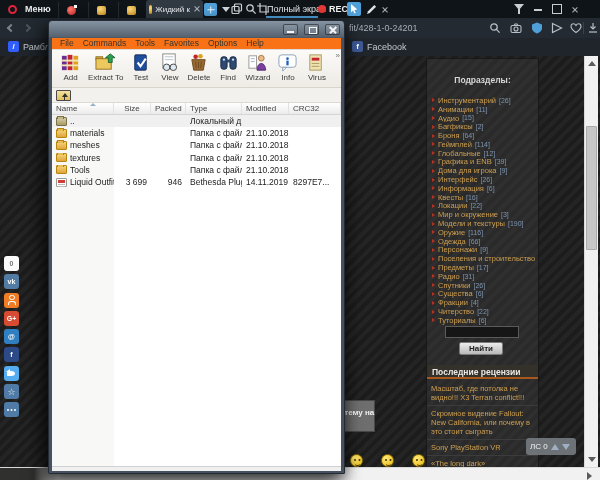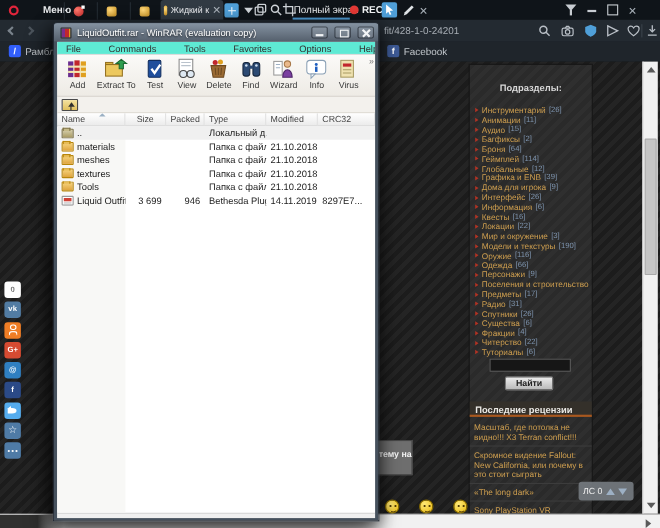--- a/index.html
+++ b/index.html
@@ -1,21 +1,21 @@
 <!DOCTYPE html>
 <html><head>
 <meta charset="utf-8">
 <style>
   html,body{margin:0;padding:0;background:#000;}
   *{box-sizing:border-box;font-family:"Liberation Sans","DejaVu Sans",sans-serif;}
   #stage{position:relative;width:600px;height:480px;overflow:hidden;background:#14181d;}
 
   
   .tabstrip{position:absolute;left:0;top:0;width:600px;height:18px;background:#0f1419;}
-  .opera-menu{position:absolute;left:4px;top:0;height:18px;display:flex;align-items:center;gap:22px;color:#e8eaec;font-size:9px;font-weight:bold;padding:0 4px;}
+  .opera-menu{position:absolute;left:4px;top:0;height:18px;display:flex;align-items:center;gap:8px;color:#e8eaec;font-size:9px;font-weight:bold;padding:0 4px;}
   .o-logo{width:9px;height:9px;border:2.5px solid #e0253b;border-radius:50%;}
   .tab-mini{position:absolute;top:2px;width:26px;height:16px;display:flex;align-items:center;justify-content:center;border-left:1px solid #242c33;}
   .fav{display:inline-block;width:9px;height:9px;border-radius:2px;}
   .fav.gold{background:radial-gradient(circle at 35% 35%,#ffd87a,#c8901f);}
   .fav.red{background:radial-gradient(circle at 35% 35%,#ff7a6e,#c62828);border-radius:50%;position:relative;}
   .fav.red::after{content:"";position:absolute;right:-1px;top:-1px;width:3px;height:3px;background:#fff;}
   .tab-active{position:absolute;left:146px;top:0;width:57px;height:18px;background:#313a43;border-radius:3px 3px 0 0;display:flex;align-items:center;gap:3px;padding:0 3px;}
   .tab-label{color:#e8eaed;font-size:8px;white-space:nowrap;overflow:hidden;max-width:36px;}
   .tab-close{position:relative;width:7px;height:7px;flex:0 0 auto;}
   .xbar::before,.xbar::after,.tab-close::before,.tab-close::after{content:"";position:absolute;left:50%;top:50%;width:8px;height:1.2px;background:#aab2ba;transform:translate(-50%,-50%) rotate(45deg);}
@@ -113,21 +113,21 @@
   .rarico{width:10px;height:10px;border-radius:1px;background:linear-gradient(90deg,#7b2d8b 0 3px,#c1272d 3px 6.5px,#e0a01f 6.5px 10px);border:1px solid #2d2d2d;flex:0 0 auto;}
   .title-text{color:#fff;font-size:8.5px;text-shadow:0 1px 2px rgba(0,0,0,.8);white-space:nowrap;overflow:hidden;}
   .capbtns{position:absolute;right:4px;top:3px;display:flex;gap:6px;}
   .capbtn{position:relative;width:15px;height:11px;background:rgba(255,255,255,.10);border:1px solid rgba(10,15,22,.55);border-radius:2px;}
   .cb-min::before{content:"";position:absolute;left:3px;top:6px;width:7px;height:2px;background:#f2f4f6;}
   .cb-max::before{content:"";position:absolute;left:3.5px;top:2px;width:6px;height:5px;border:1.5px solid #f2f4f6;}
   .cb-close::before,.cb-close::after{content:"";position:absolute;left:50%;top:50%;width:9px;height:1.6px;background:#f2f4f6;}
   .cb-close::before{transform:translate(-50%,-50%) rotate(45deg);}
   .cb-close::after{transform:translate(-50%,-50%) rotate(-45deg);}
   .client{position:absolute;left:3px;right:3px;top:17px;bottom:2px;background:#f0f0f0;display:flex;flex-direction:column;overflow:hidden;}
-  .menubar{height:12px;background:#5eead4;border-bottom:1px solid #dcdcdc;display:flex;align-items:center;gap:25px;padding:0 8px;flex:0 0 auto;}
+  .menubar{height:12px;background:#f97316;border-bottom:1px solid #dcdcdc;display:flex;align-items:flex-start;gap:9px;padding:0 8px;flex:0 0 auto;}
   .menu-item{color:#333;font-size:8.5px;}
   .toolbar{height:38px;background:linear-gradient(#fbfaf8,#eeebe5);border-bottom:1px solid #d8d4cc;display:flex;align-items:flex-start;padding:1px 0 0 4px;overflow:hidden;position:relative;flex:0 0 auto;}
   .tbtn{display:flex;flex-direction:column;align-items:center;padding:1px 3px;flex:0 0 auto;}
   .tico{width:23px;height:21px;}
   .tlabel{font-size:8px;color:#3a3a3a;white-space:nowrap;}
   .tb-overflow{position:absolute;right:1px;top:1px;color:#777;font-size:8px;}
   .tb-overflow::before{content:"\00BB";}
   .addrrow{height:15px;background:#f3f1ed;border-bottom:1px solid #ddd9d2;display:flex;align-items:center;padding:0 4px;flex:0 0 auto;}
   .upbtn{width:15px;height:11px;background:linear-gradient(#f4e2a0,#e0bf5d);border:1px solid #4a4a4a;border-radius:1px;position:relative;}
   .upbtn::before{content:"";position:absolute;left:5px;top:2px;width:0;height:0;border-left:3px solid transparent;border-right:3px solid transparent;border-bottom:4px solid #2f2f2f;}
@@ -425,22 +425,22 @@
             <span class="clabel">Туториалы</span>
             <span class="ccount">[6]</span>
           </div>
       </div>
       <div class="sb-search"></div>
       <div class="sb-findbtn">Найти</div>
       <div class="sb-revtitle">Последние рецензии</div>
       <div class="revlist">
         <div class="rev">Масштаб, где потолка не видно!!! X3 Terran conflict!!!</div>
           <div class="rev">Скромное видение Fallout: New California, или почему в это стоит сыграть</div>
+          <div class="rev">Sony PlayStation VR</div>
           <div class="rev">«The long dark»</div>
-          <div class="rev">Sony PlayStation VR</div>
           <div class="rev">Рецензия: «God of War 4»</div>
       </div>
     </div>
   </div>
 
   <div class="pm-widget">
     <span class="pm-label">ЛС 0</span>
     <span class="pm-up"></span>
     <span class="pm-down"></span>
   </div>
@@ -448,24 +448,20 @@
   <div class="vscroll">
     <span class="vs-up"></span>
     <span class="vs-thumb"></span>
     <span class="vs-down"></span>
   </div>
   <div class="hscroll">
     <span class="hs-right"></span>
   </div>
 
   <div class="winrar">
-    <div class="titlebar">
-      <span class="rarico"></span>
-      <span class="title-text">LiquidOutfit.rar - WinRAR (evaluation copy)</span>
-    </div>
     <div class="capbtns">
       <span class="capbtn cb-min"></span>
       <span class="capbtn cb-max"></span>
       <span class="capbtn cb-close"></span>
     </div>
     <div class="client">
       <div class="menubar">
         <span class="menu-item">File</span>
           <span class="menu-item">Commands</span>
           <span class="menu-item">Tools</span>

